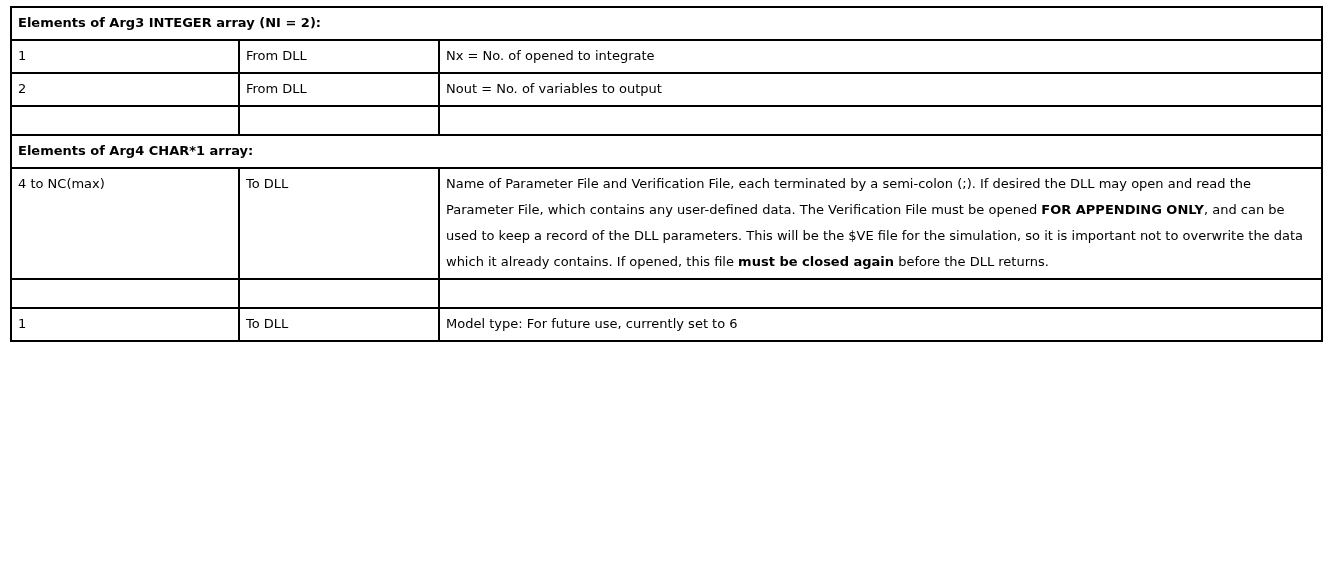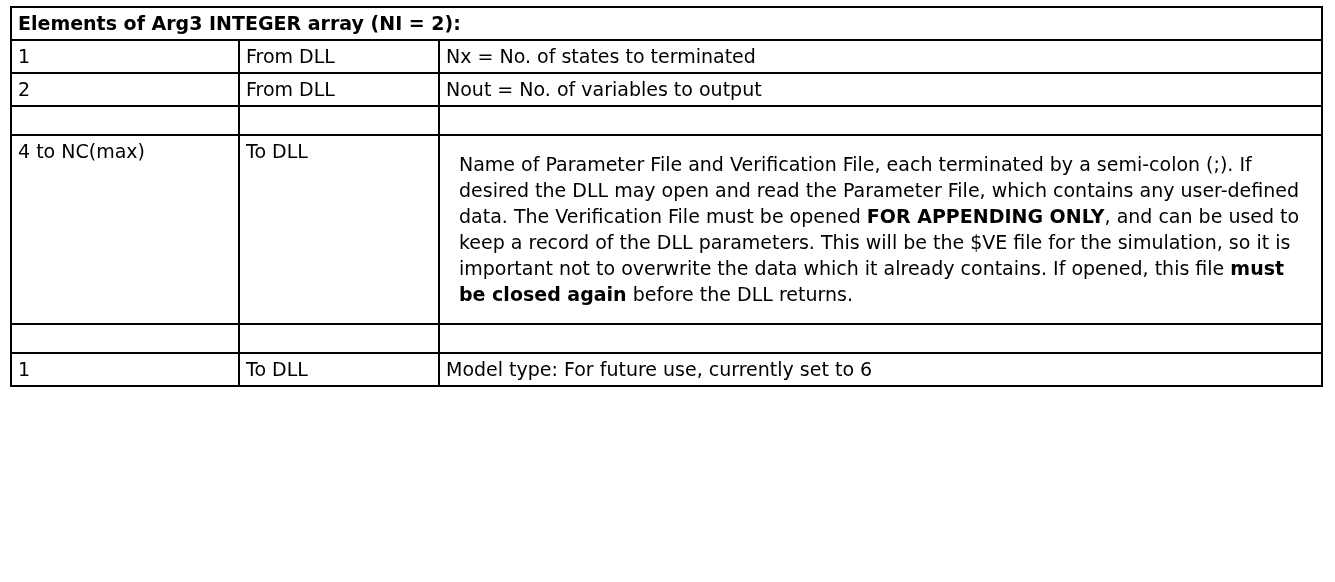--- a/index.html
+++ b/index.html
@@ -20,35 +20,35 @@
   }
   table.spec {
     border-collapse: collapse;
     width: 1313px;
     table-layout: fixed;
   }
   table.spec td {
     border: 2px solid #000000;
     vertical-align: top;
     padding: 2px 6px 3px 6px;
-    font-size: 19px;
+    font-size: 13px;
     line-height: 26px;
   }
   .col-a { width: 228px; }
   .col-b { width: 200px; }
   .col-c { width: auto; }
   .header-row td {
     font-weight: bold;
   }
   .spacer-row td {
     height: 22px;
     padding: 0;
   }
   .body-cell p {
-    margin: 13px;
+    margin: 0;
   }
   b, strong { font-weight: bold; }
 </style>
 </head>
 <body>
 
 <div class="doc">
   <table class="spec">
     <colgroup>
       <col class="col-a">
@@ -56,34 +56,37 @@
         <col class="col-c">
     </colgroup>
     <tbody>
 
       <tr class="header-row">
         <td colspan="3">Elements of Arg3 INTEGER array (NI = 2):</td>
       </tr>
       <tr>
         <td>1</td>
         <td>From DLL</td>
-        <td>Nx = No. of states to terminated</td>
+        <td>Nx = No. of opened to integrate</td>
       </tr>
       <tr>
         <td>2</td>
         <td>From DLL</td>
         <td>Nout = No. of variables to output</td>
       </tr>
 
       <tr class="spacer-row">
         <td></td>
         <td></td>
         <td></td>
       </tr>
 
+      <tr class="header-row">
+        <td colspan="3">Elements of Arg4 CHAR*1 array:</td>
+      </tr>
       <tr>
         <td>4 to NC(max)</td>
         <td>To DLL</td>
         <td class="body-cell">
             <p><span>Name of Parameter File and Verification File, each terminated by a semi-colon (;).  If desired the DLL may open and read the Parameter File, which contains any user-defined data.  The Verification File must be opened </span><b>FOR APPENDING ONLY</b><span>, and can be used to keep a record of the DLL parameters.  This will be the $VE file for the simulation, so it is important not to overwrite the data which it already contains.  If opened, this file </span><b>must be closed again</b><span> before the DLL returns.</span></p>
           </td>
       </tr>
 
       <tr class="spacer-row">
         <td></td>

